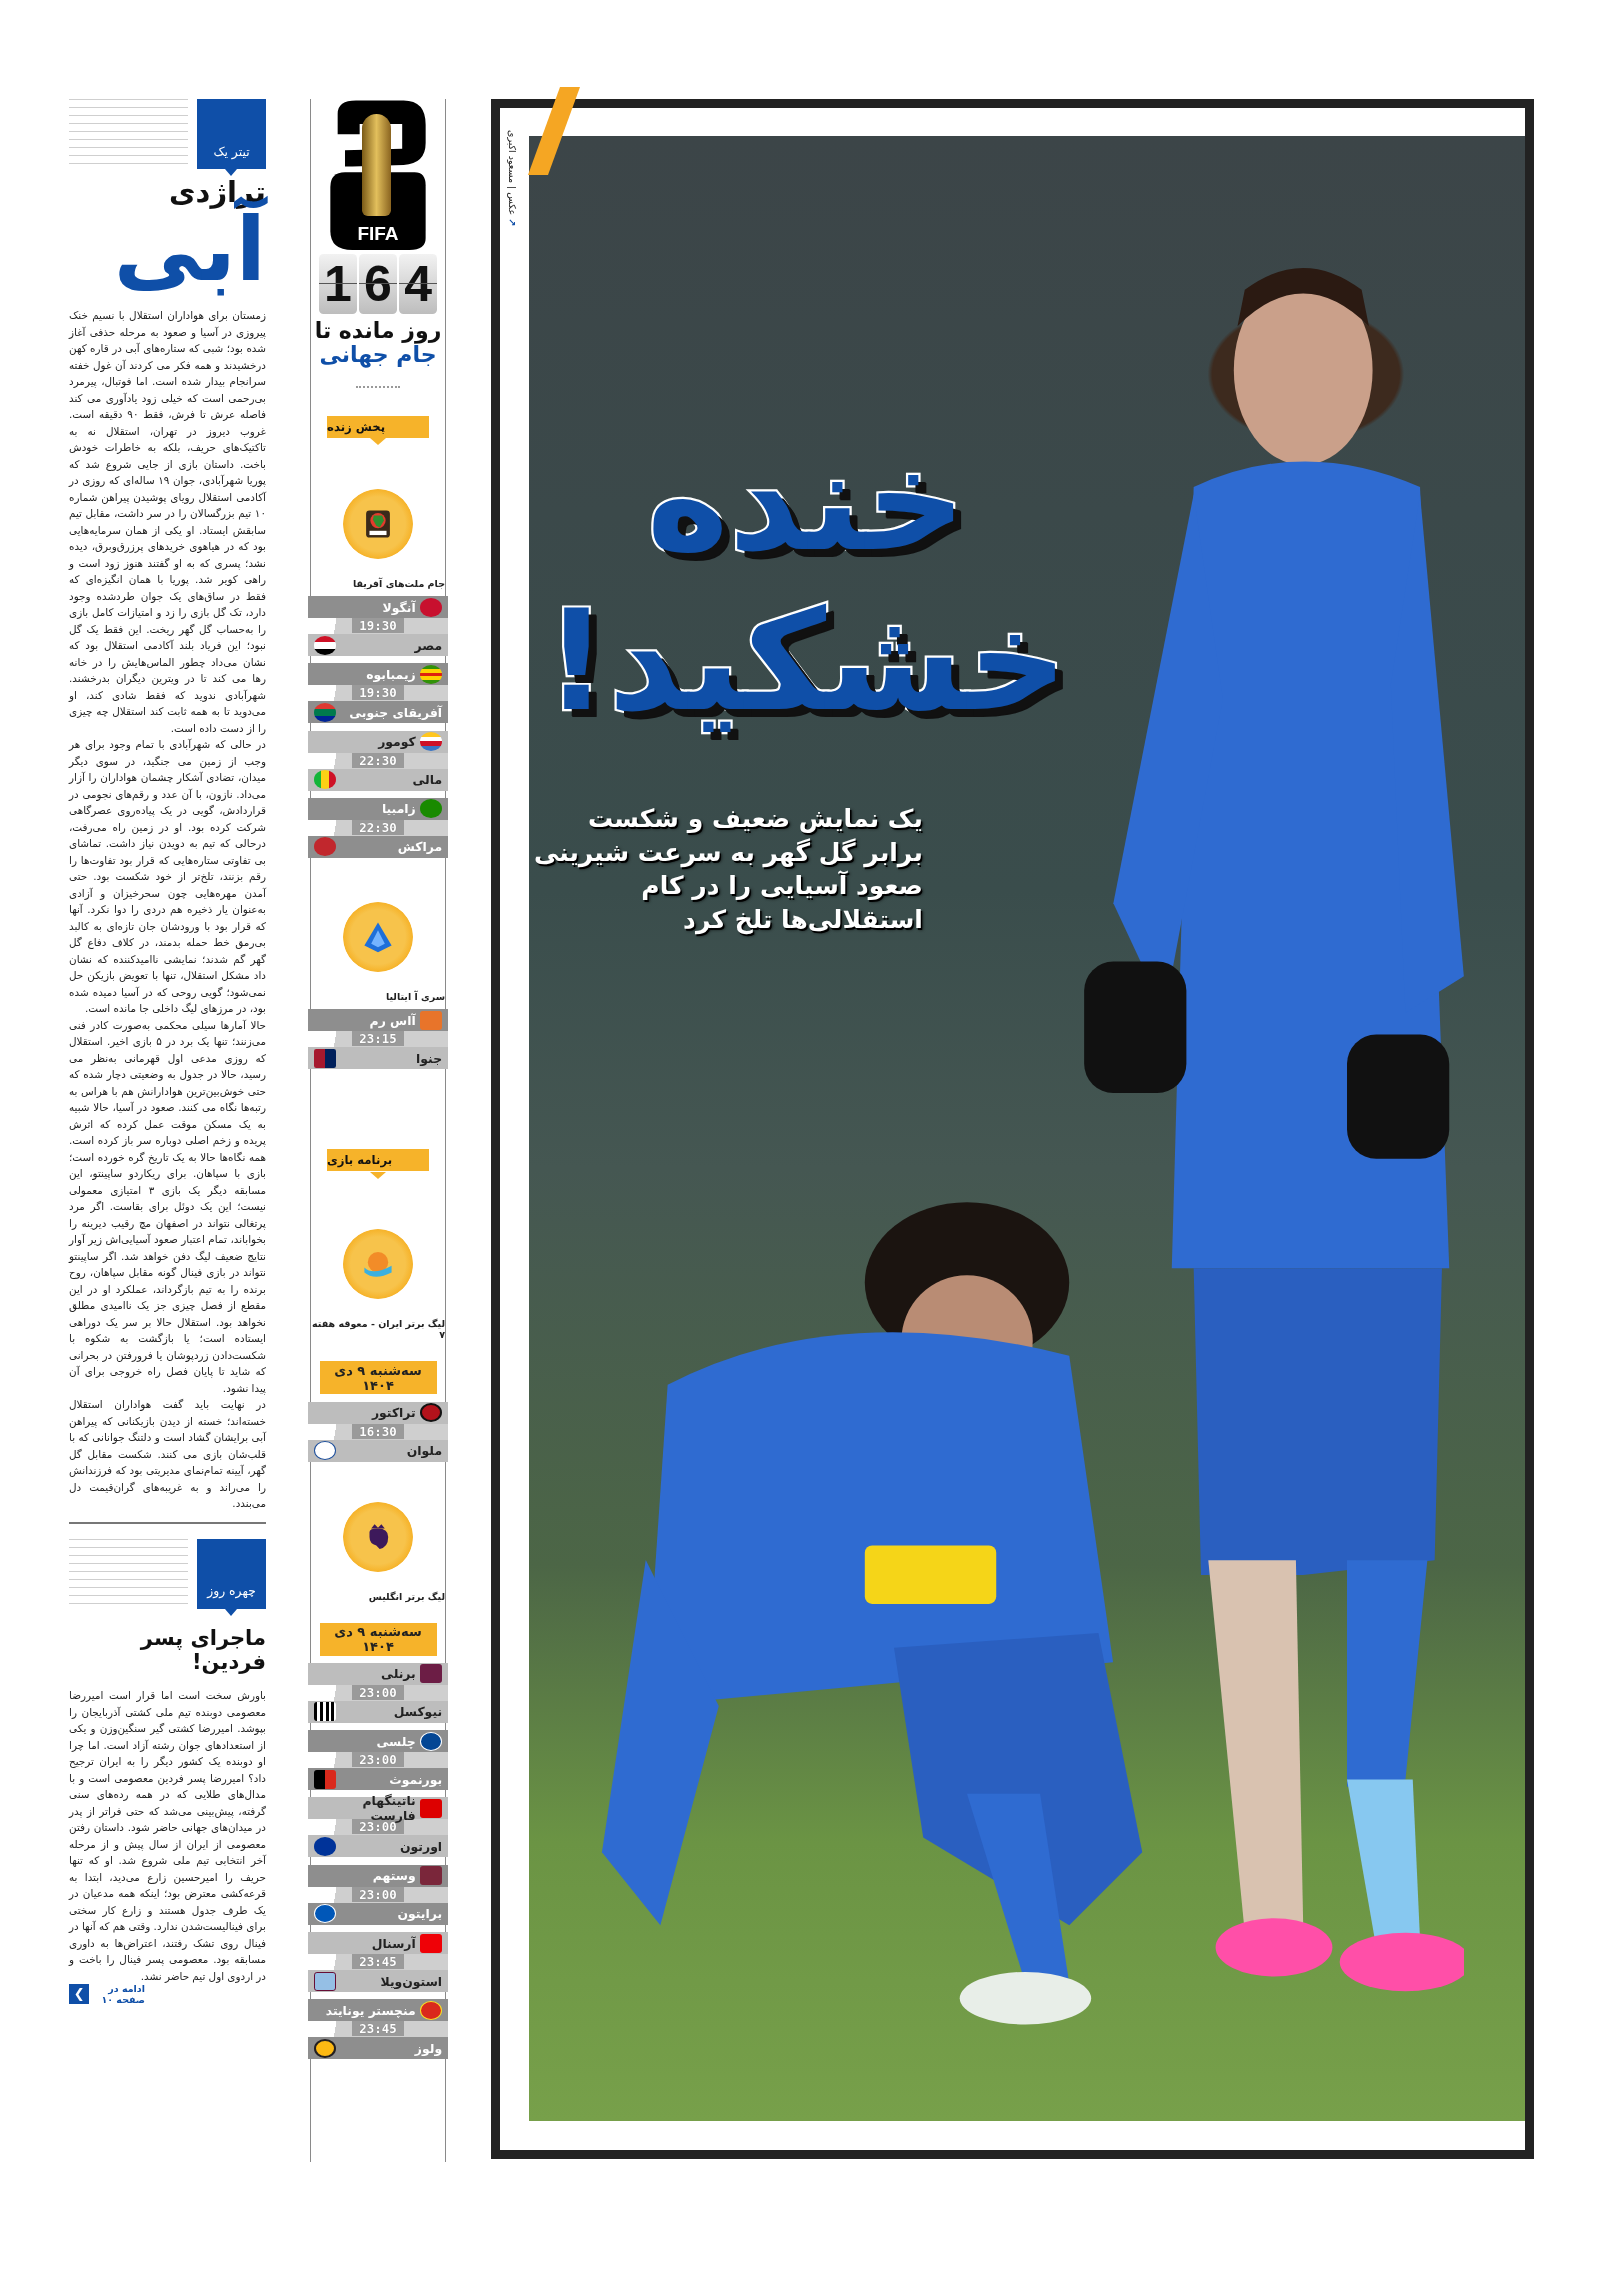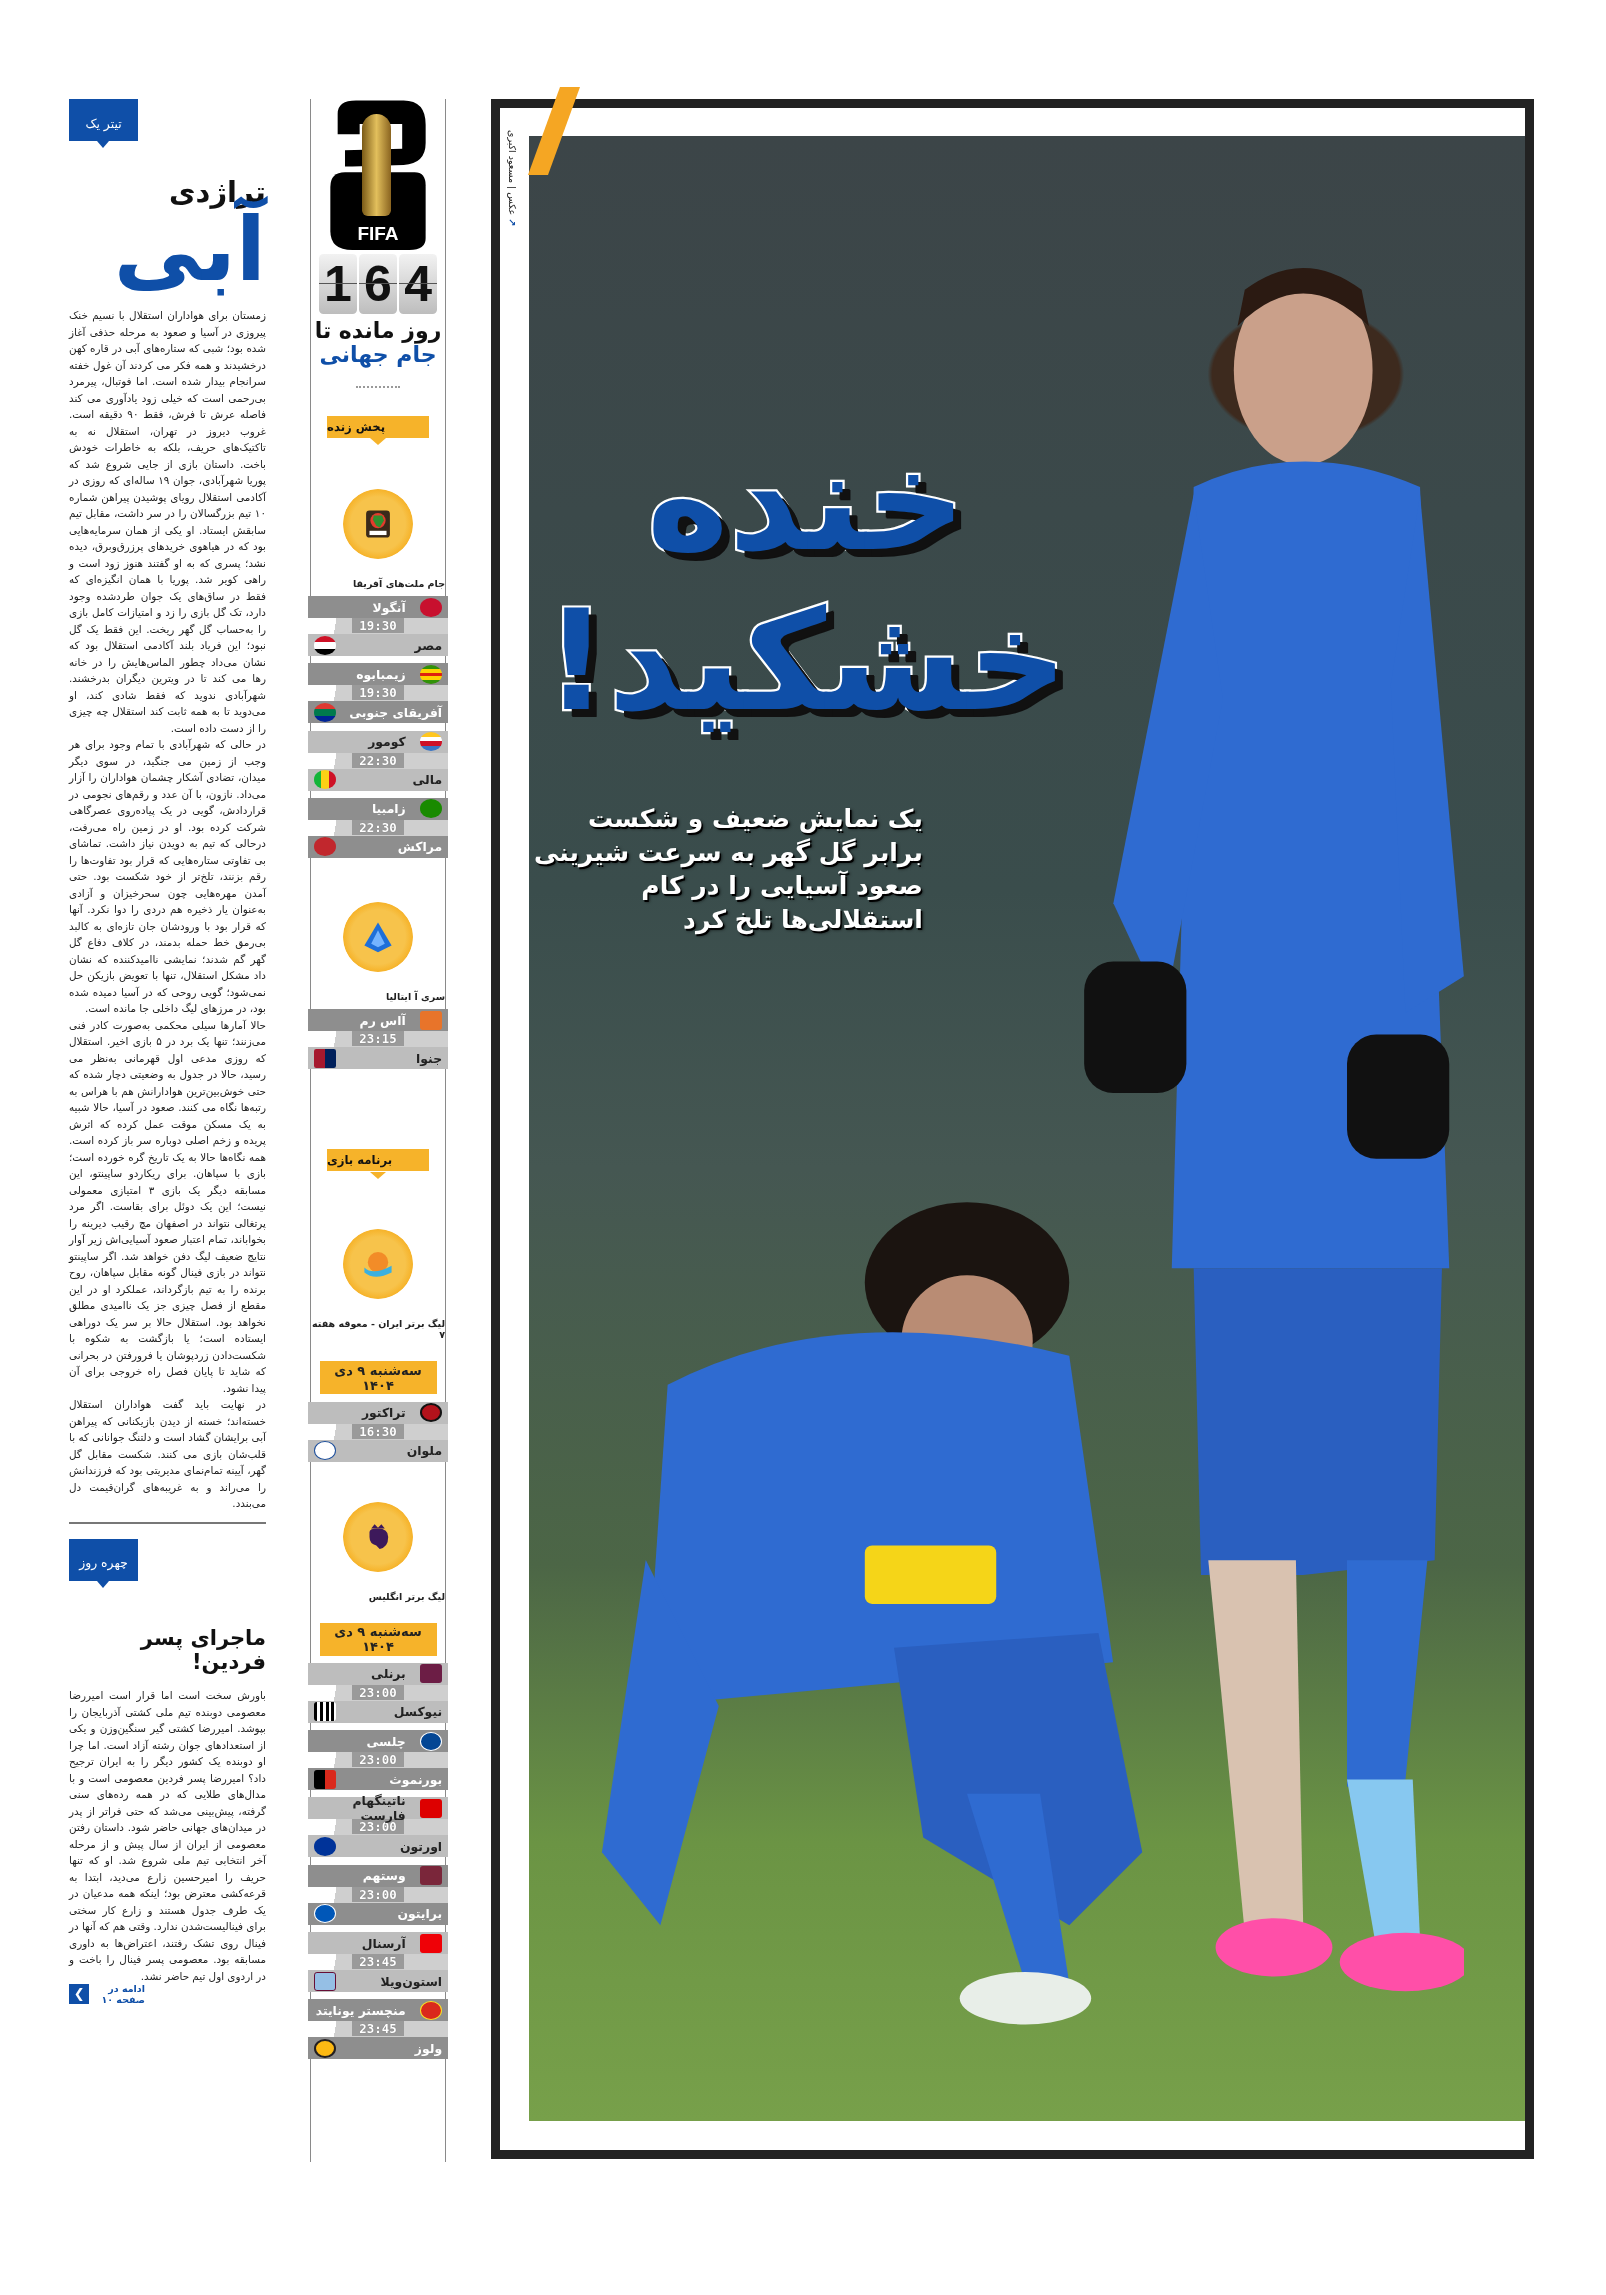--- a/index.html
+++ b/index.html
@@ -1,21 +1,21 @@
 <!DOCTYPE html>
 <html style="font-size:11.7px"><head>
 <meta charset="utf-8">
 <style>
   * { box-sizing: border-box; margin: 0; padding: 0; }
   html, body { width: 1607px; height: 2295px; background: #ffffff; overflow: hidden; }
   body { position: relative; font-family: "DejaVu Sans", sans-serif; color: #1a1a1a; direction: rtl; }
 
   
   .col-left { position: absolute; left: 69px; top: 99px; width: 197px; }
-  .kicker-row { position: relative; height: 70px; display: flex; flex-direction: column; align-items: flex-end; gap: 28px; }
+  .kicker-row { position: relative; height: 70px; display: flex; align-items: center; }
   .kicker-box { width: 69px; height: 70px; background: #0f4fa8; color: #fff; font-size: 12.4px; display: flex; align-items: flex-end; justify-content: center; padding-bottom: 10.2px; position: relative; }
   .kicker-box::after { content: ""; position: absolute; bottom: -7.3px; left: 50%; margin-left: -6.6px; border-left: 6.6px solid transparent; border-right: 6.6px solid transparent; border-top: 7.3px solid #0f4fa8; }
   .kicker-lines { flex: 1; height: 70px; margin-right: 8.8px; background: repeating-linear-gradient(to bottom, #cfcfcf 0 1.5px, #fff 1.5px 8px); }
   .headline-small { text-align: right; font-weight: 900; font-size: 29px; margin-top: 6px; color: #111; }
   .headline-big { text-align: right; font-weight: 900; font-size: 88px; line-height: 1; color: #0f4fa8; margin-top: -2.9px; letter-spacing: -2.2px; }
   .body-text { text-align: justify; font-size: 10.4px; line-height: 16.5px; color: #222; margin-top: 13px; }
   .body-text p { margin-bottom: 0; }
   .sep-line { height: 2.2px; background: #777; margin: 10.2px 0 14.6px; }
   .headline-med { text-align: right; font-weight: 900; font-size: 21px; margin-top: 17.5px; color: #111; }
   .continue { position: relative; height: 34px; }
@@ -37,21 +37,21 @@
 
   .section-tag { width: 102px; height: 22px; margin: 0 auto; background: #f6b32a; color: #111; font-weight: 900; font-size: 11.7px; text-align: left; line-height: 22px; position: relative; }
   .section-tag::after { content: ""; position: absolute; bottom: -7.3px; left: 50%; margin-left: -8px; border-left: 8px solid transparent; border-right: 8px solid transparent; border-top: 7.3px solid #f6b32a; }
 
   .league-logo { width: 70px; height: 70px; margin: 0 auto; border-radius: 50%; background: radial-gradient(circle,#f7c34b 55%, #f6b32a 70%, rgba(246,179,42,0) 72%); display: flex; align-items: center; justify-content: center; position: relative; }
   .league-glyph { width: 34px; height: 34px; }
   .league-name { font-size: 9.5px; font-weight: 700; margin-top: 19px; color: #222; }
   .league-date { width: 117px; margin: 21px auto 0; background: #f6b32a; text-align: center; font-weight: 700; font-size: 13px; color: #222; padding: 1.5px 0; }
 
   .match { position: relative; margin: 7.3px -2.9px 0; }
-  .team { position: relative; height: 22px; background: #8e8e8e; color: #fff; font-weight: 900; font-size: 12.4px; display: flex; align-items: center; padding: 0 5.8px; gap: 10px; }
+  .team { position: relative; height: 22px; background: #8e8e8e; color: #fff; font-weight: 900; font-size: 12.4px; display: flex; align-items: center; padding: 0 5.8px; }
   .team.alt { background: #bdbdbd; color: #222; }
   .team .name { flex: 1; }
   .team.home { justify-content: flex-start; }
   .team .badge { width: 22px; height: 19px; border-radius: 50%; flex: 0 0 22px; }
   .team.home .badge { order: -1; margin-left: 4.4px; }
   .team.away { flex-direction: row-reverse; }
   .team.away .name { text-align: right; }
   .match-time { height: 16px; background: linear-gradient(100deg,#fff 0 20%, #cfcfcf 20% 100%); text-align: center; font-family: "DejaVu Sans Mono", monospace; font-weight: 900; font-size: 12.4px; line-height: 16px; color: #fff; text-shadow: 0 0 0.7px #555; direction: ltr; }
   .match-time span { background: #9a9a9a; padding: 0 7.3px; }
 

